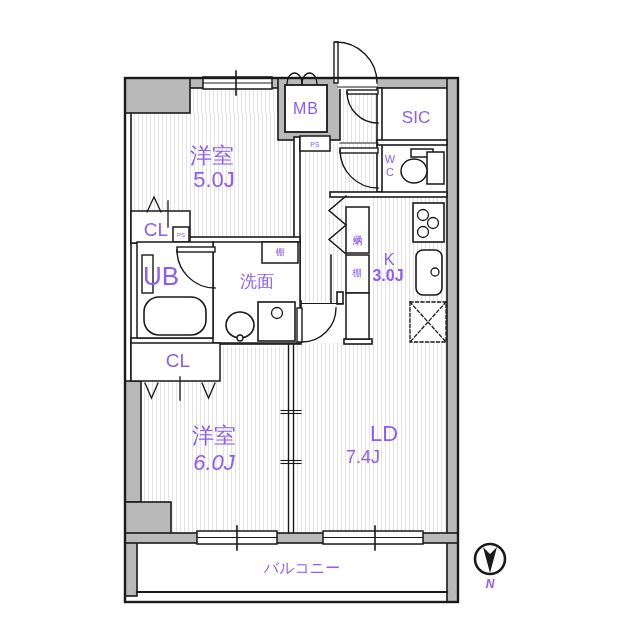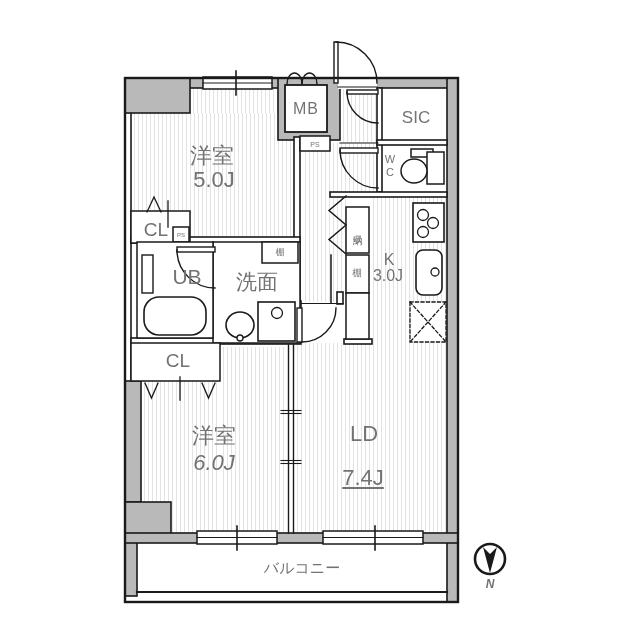--- a/index.html
+++ b/index.html
@@ -1,20 +1,20 @@
 <!DOCTYPE html>
 <html><head>
 <meta charset="utf-8">
 <style>
   html,body{margin:0;padding:0;background:#ffffff;}
   #stage{position:relative;width:640px;height:640px;background:#ffffff;overflow:hidden;
          font-family:"Liberation Sans","DejaVu Sans",sans-serif;color:#111;}
   .striped{position:absolute;background:repeating-linear-gradient(to right,#ffffff 0,#ffffff 3px,#e3e3e3 3px,#e3e3e3 4px);}
   svg{position:absolute;left:0;top:0;}
-  .lbl{position:absolute;transform:translate(-50%,-50%);white-space:nowrap;color:#737373;line-height:1;}
+  .lbl{position:absolute;transform:translate(-50%,-50%);white-space:nowrap;color:#8b5cf6;line-height:1;}
   .vert{writing-mode:vertical-rl;letter-spacing:1px;}
   .north{font-weight:bold;font-style:italic;}
 </style>
 </head>
 <body>
 
 <div id="stage">
 
   <div class="striped" style="left:190px;top:88px;width:104px;height:25px;"></div>
   <div class="striped" style="left:131px;top:113px;width:163px;height:124px;"></div>
@@ -171,27 +171,27 @@
 
   <div class="lbl" style="left:212px;top:156px;font-size:22px;">洋室</div>
   <div class="lbl" style="left:214px;top:180px;font-size:22px;">5.0J</div>
   <div class="lbl" style="left:306px;top:109px;font-size:16px;letter-spacing:1px;">MB</div>
   <div class="lbl" style="left:315px;top:143.5px;font-size:7px;">PS</div>
   <div class="lbl" style="left:416px;top:117px;font-size:17px;">SIC</div>
   <div class="lbl" style="left:390px;top:159px;font-size:11px;">W</div>
   <div class="lbl" style="left:390px;top:172px;font-size:11px;">C</div>
   <div class="lbl" style="left:156px;top:229px;font-size:19px;">CL</div>
   <div class="lbl" style="left:181px;top:234.5px;font-size:6px;">PS</div>
-  <div class="lbl" style="left:187px;top:276px;font-size:21px;text-align:right;">UB</div>
-  <div class="lbl" style="left:257px;top:281px;font-size:21px;">洗面</div>
+  <div class="lbl" style="left:161px;top:276px;font-size:26px;text-align:right;">UB</div>
+  <div class="lbl" style="left:257px;top:281px;font-size:17px;">洗面</div>
   <div class="lbl" style="left:280px;top:252px;font-size:9px;">棚</div>
   <div class="lbl vert" style="left:358px;top:228px;font-size:9.5px;">収納</div>
   <div class="lbl" style="left:357px;top:273px;font-size:9.5px;">棚</div>
   <div class="lbl" style="left:389px;top:260px;font-size:16px;">K</div>
-  <div class="lbl" style="left:388px;top:275.5px;font-size:16px;">3.0J</div>
+  <div class="lbl" style="left:388px;top:275.5px;font-size:16px;font-weight:bold;">3.0J</div>
   <div class="lbl" style="left:178px;top:360px;font-size:19px;">CL</div>
   <div class="lbl" style="left:214px;top:436px;font-size:22px;">洋室</div>
   <div class="lbl" style="left:214px;top:463px;font-size:22px;font-style:italic;">6.0J</div>
-  <div class="lbl" style="left:364px;top:434px;font-size:22px;">LD</div>
-  <div class="lbl" style="left:363px;top:478px;font-size:22px;text-decoration:underline;">7.4J</div>
+  <div class="lbl" style="left:384px;top:434px;font-size:22px;">LD</div>
+  <div class="lbl" style="left:363px;top:457px;font-size:18px;">7.4J</div>
   <div class="lbl" style="left:302px;top:567px;font-size:15px;">バルコニー</div>
   <div class="lbl north" style="left:490px;top:584px;font-size:12px;">N</div>
 </div>
 
 </body></html>

